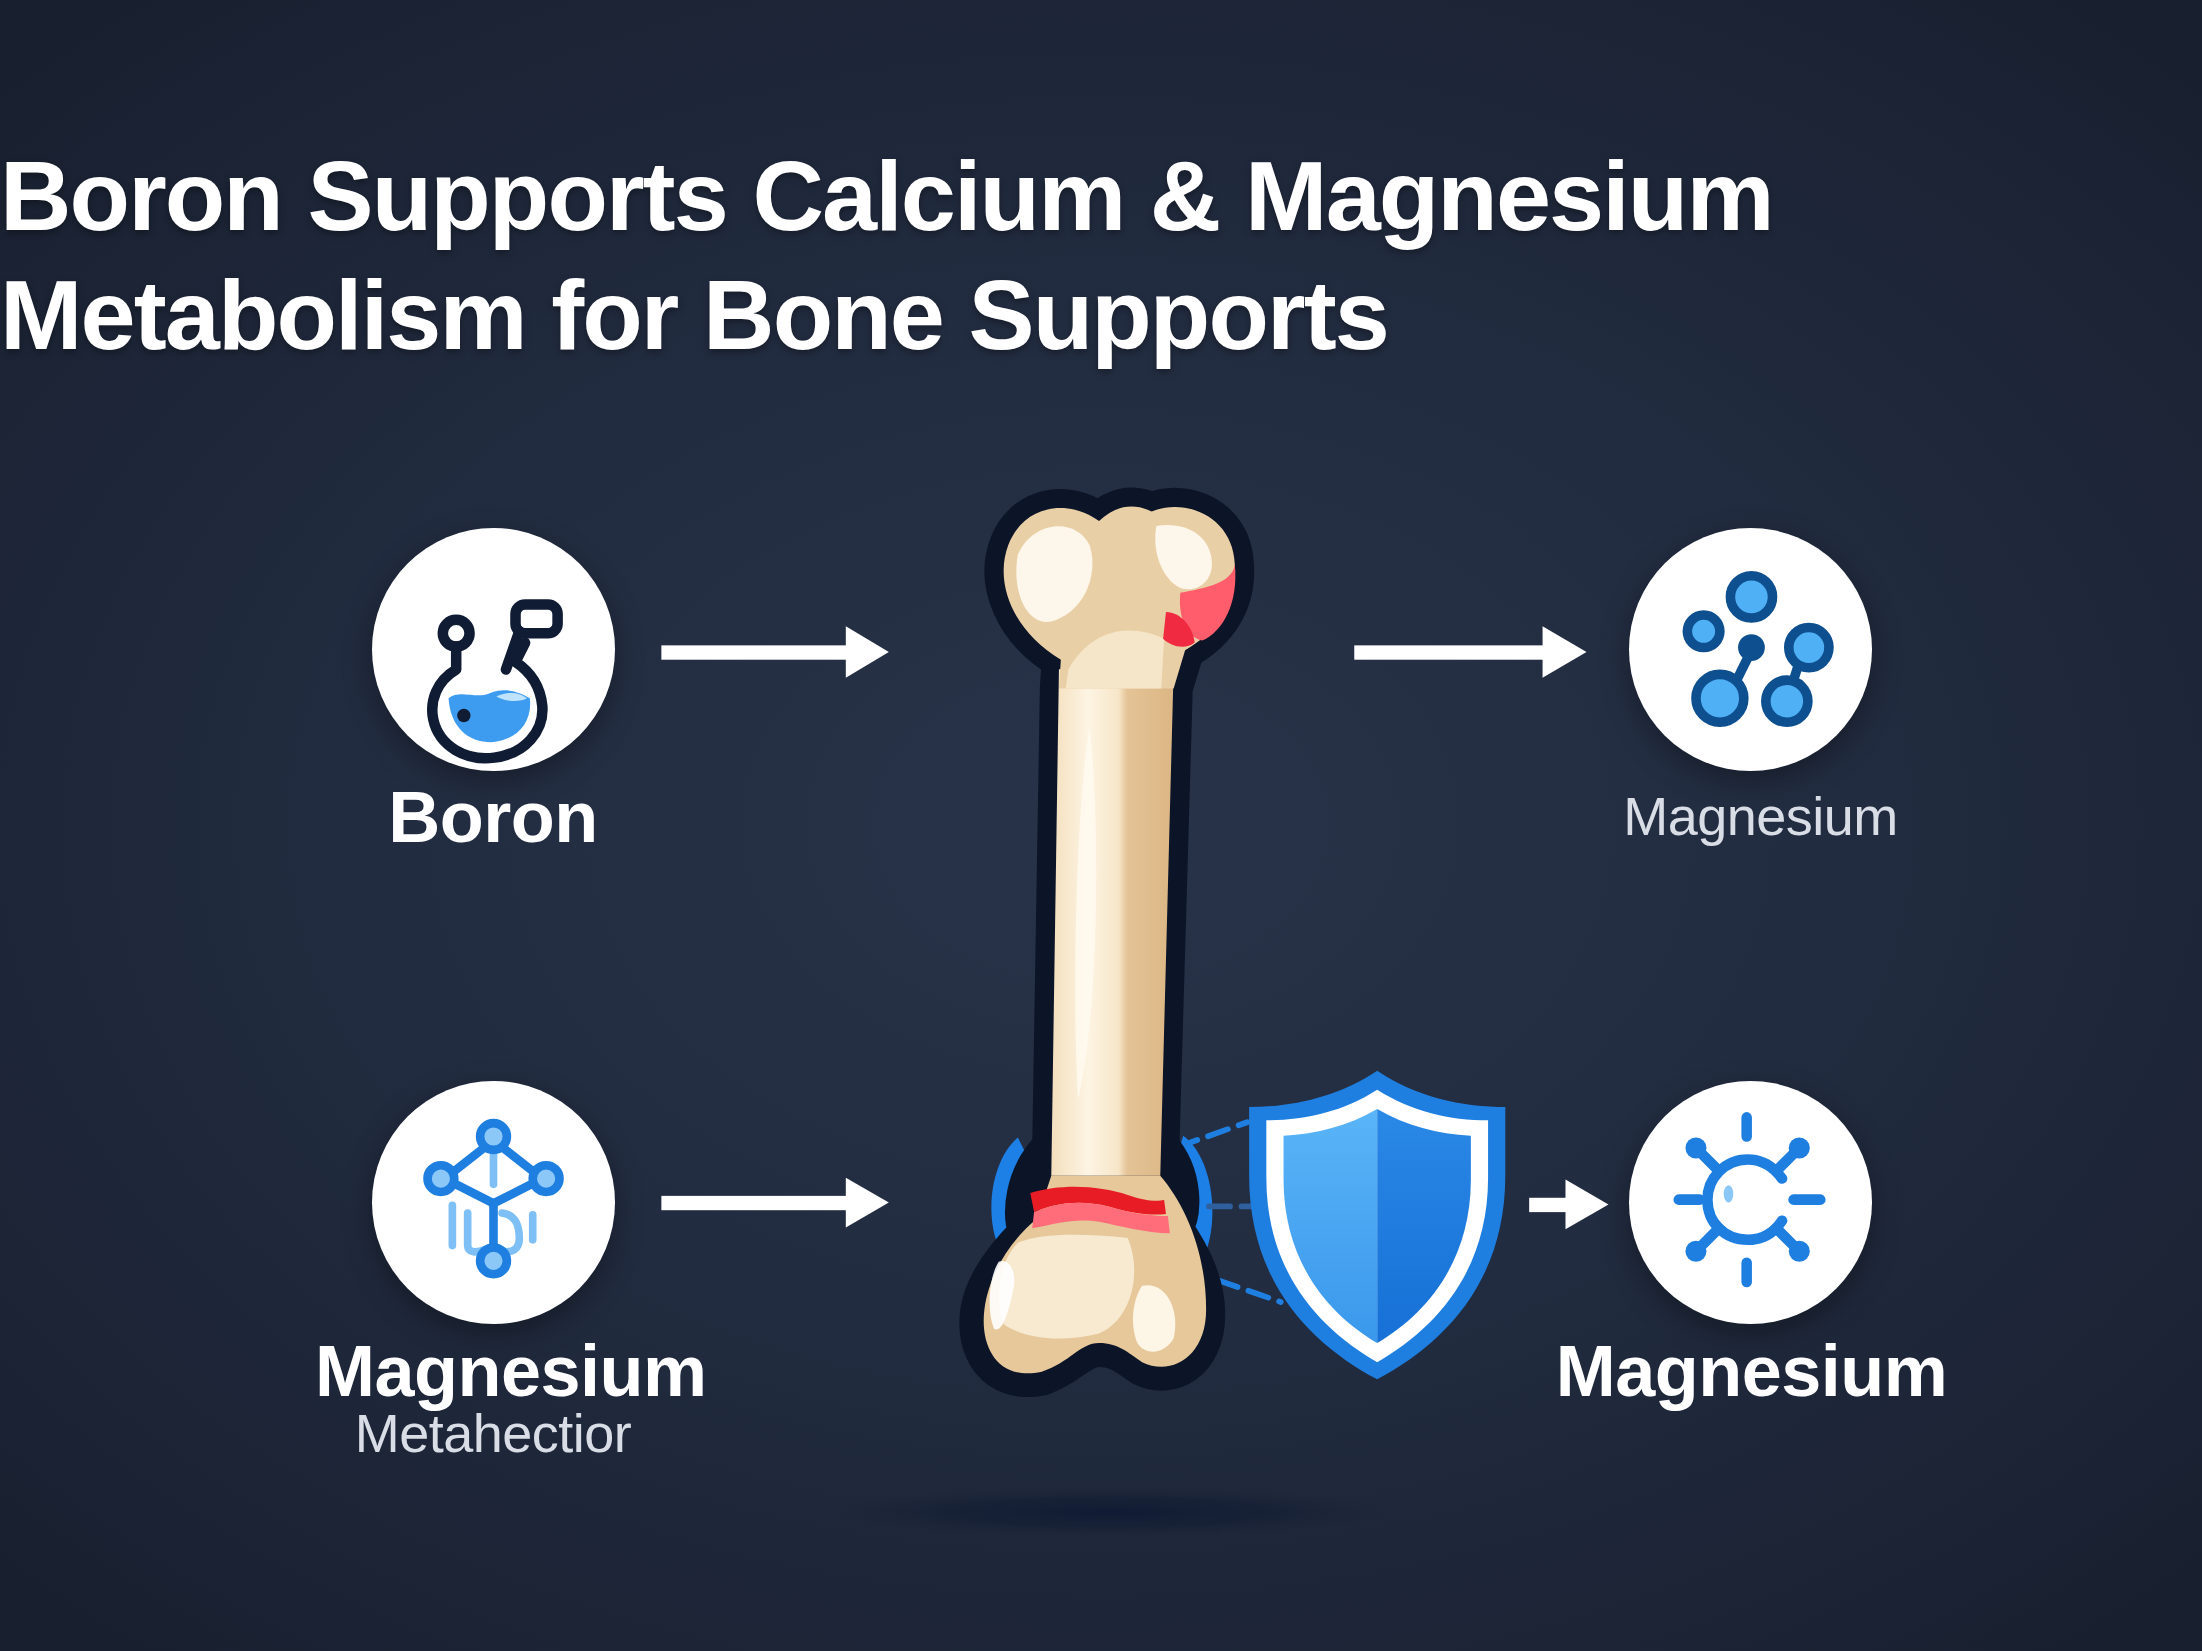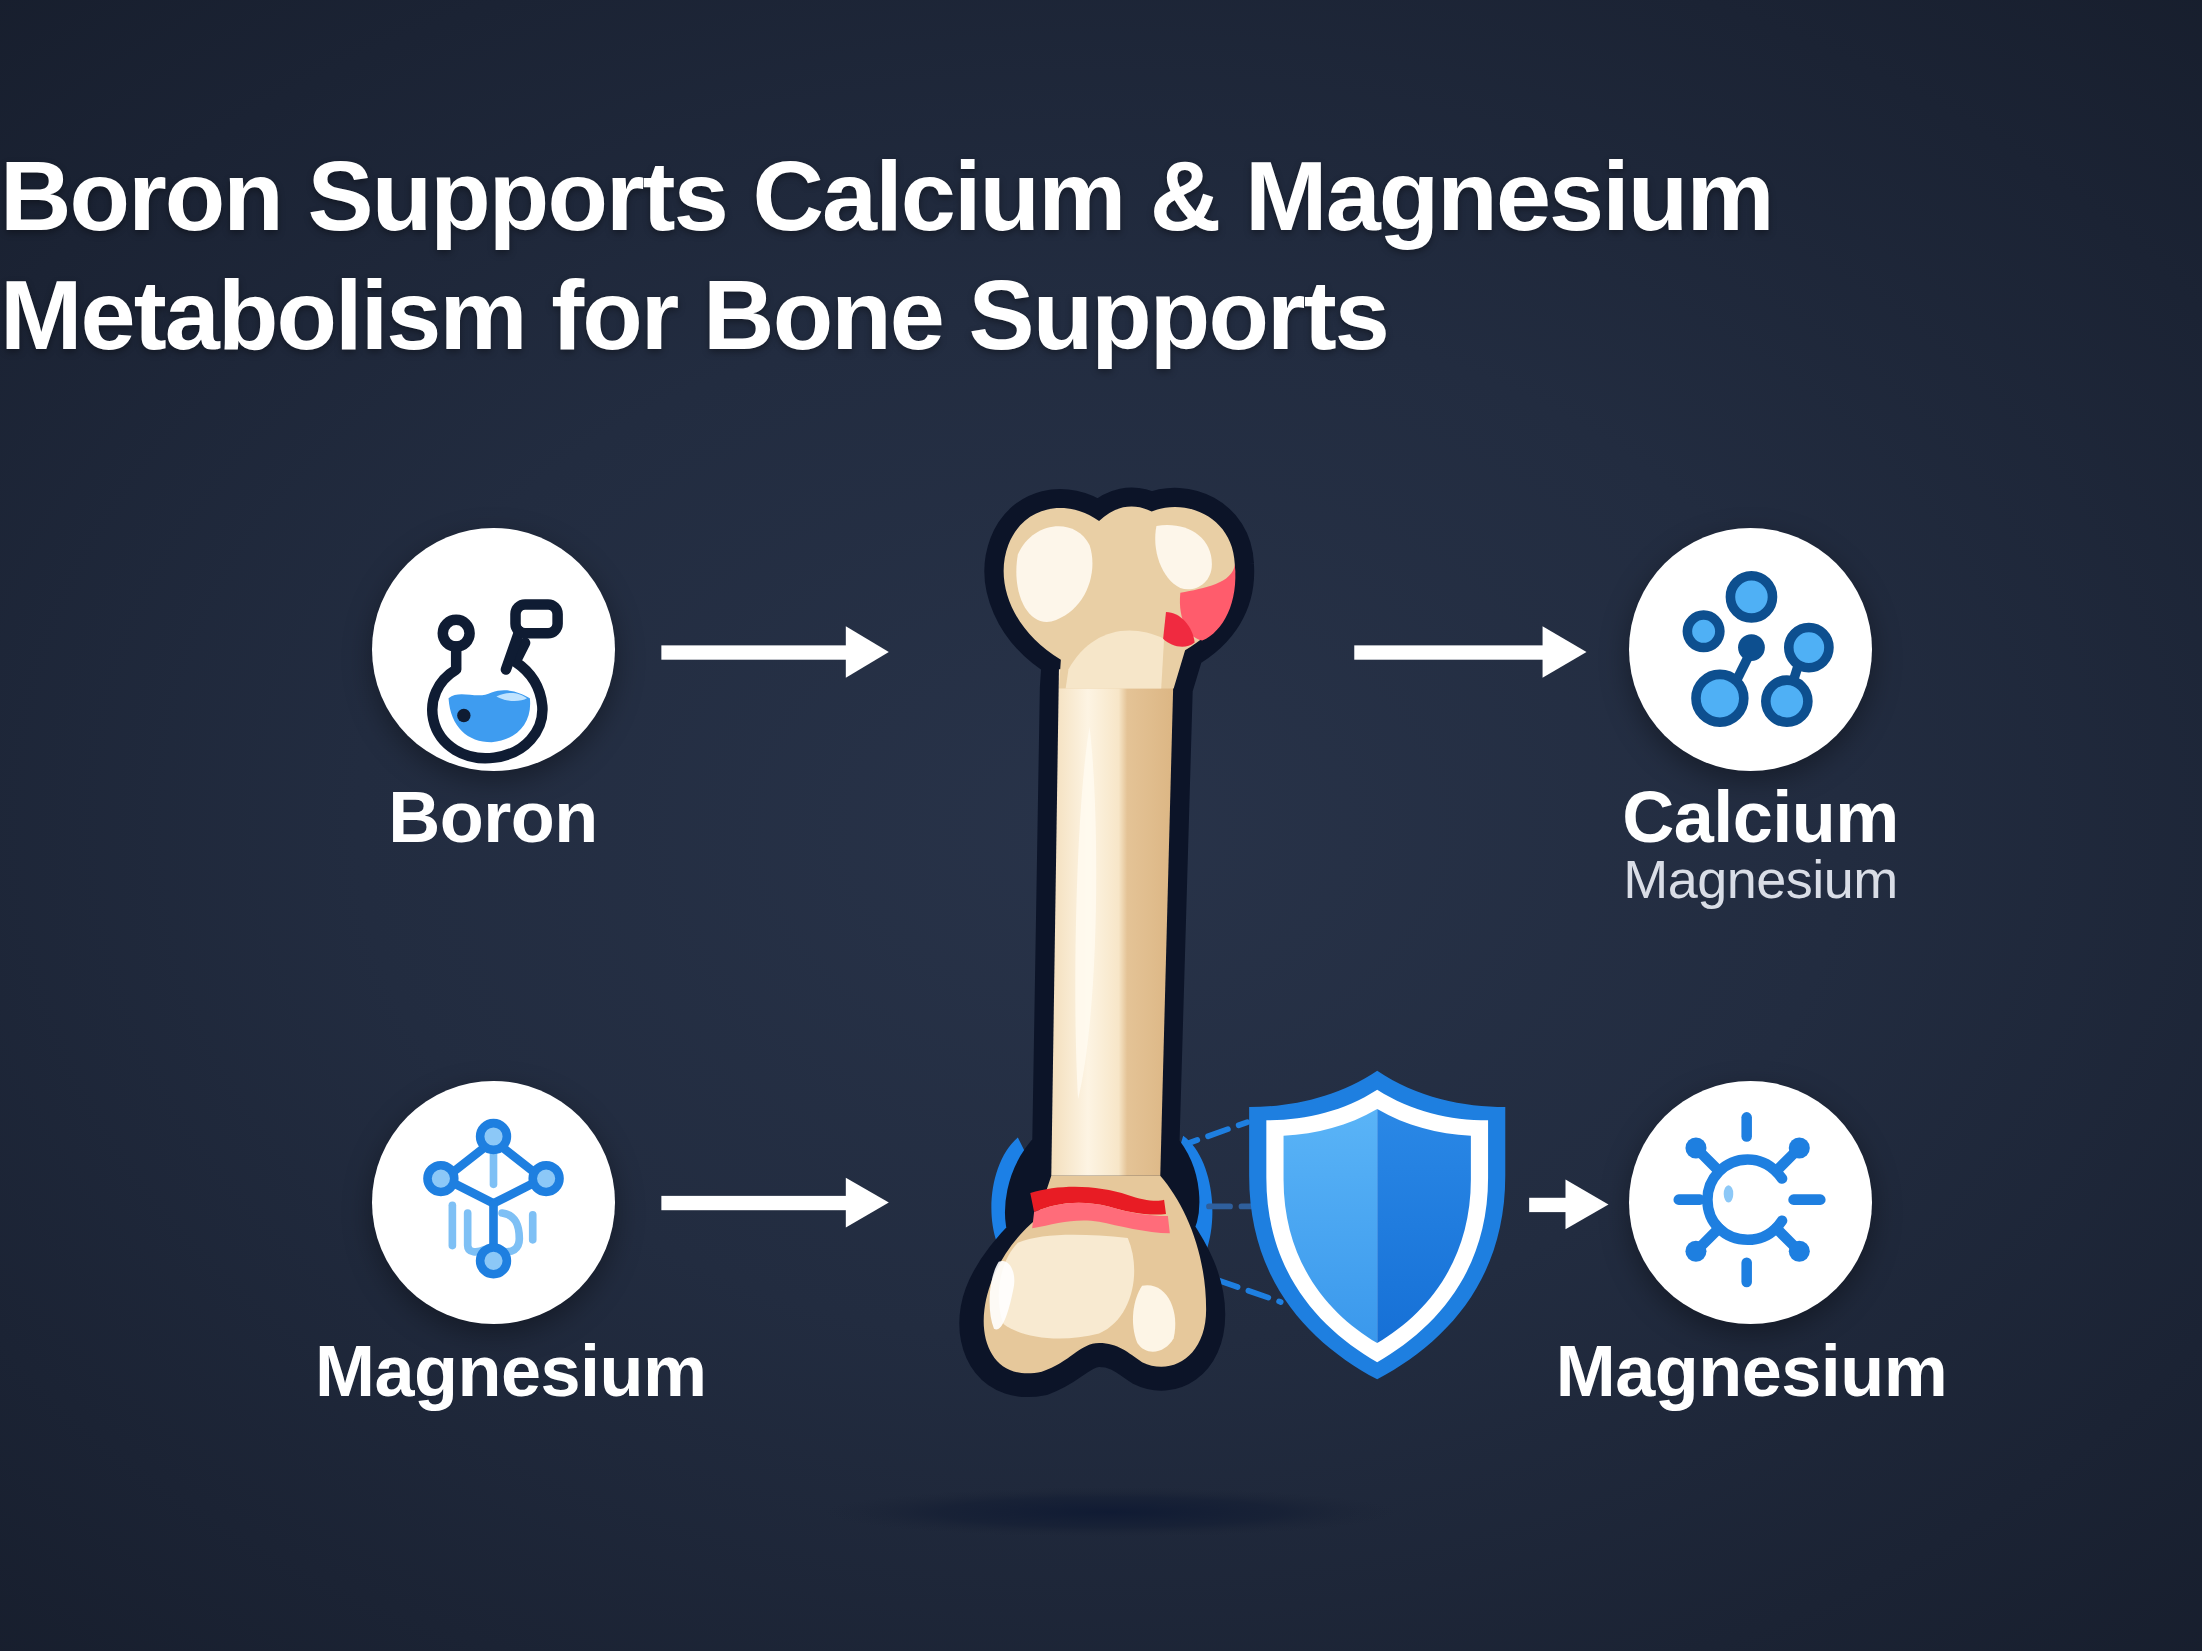--- a/index.html
+++ b/index.html
@@ -145,21 +145,20 @@
     <g stroke="#0d4f8f" stroke-width="10" fill="#4fb0f5">
       <circle cx="128" cy="72" r="22"></circle>
       <circle cx="78" cy="108" r="17"></circle>
       <circle cx="188" cy="125" r="21"></circle>
       <circle cx="95" cy="178" r="25"></circle>
       <circle cx="165" cy="181" r="22"></circle>
     </g>
   </svg>
 </div>
 <div class="label" style="left:1558px;width:405px;top:786px;">
-  <span class="primary">Calcium</span>
   <span class="secondary">Magnesium</span>
 </div>
 
 <div class="node" style="left:372px;top:1081px;">
   <svg viewBox="0 0 254 254">
     <g stroke="#1e7fe0" stroke-width="9" fill="none" stroke-linecap="round">
       <line x1="127" y1="62" x2="76" y2="102"></line>
       <line x1="127" y1="62" x2="178" y2="102"></line>
       <line x1="76" y1="102" x2="127" y2="128"></line>
       <line x1="178" y1="102" x2="127" y2="128"></line>
@@ -175,20 +174,21 @@
     <g stroke="#1e7fe0" stroke-width="9" fill="#8cc8f7">
       <circle cx="127" cy="58" r="14"></circle>
       <circle cx="72" cy="102" r="14"></circle>
       <circle cx="182" cy="102" r="14"></circle>
       <circle cx="127" cy="188" r="14"></circle>
     </g>
   </svg>
 </div>
 <div class="label" style="left:315px;width:356px;top:1340px;">
   <span class="primary">Magnesium</span>
+  <span class="secondary">Metahectior</span>
 </div>
 
 <div class="node" style="left:1629px;top:1081px;">
   <svg viewBox="0 0 254 254">
     <g stroke="#1e7fe0" stroke-width="11" fill="none" stroke-linecap="round">
       <path d="M160,102 C150,88 138,82 124,82 C100,82 82,102 82,124 C82,148 100,166 124,166 C140,166 152,158 160,146"></path>
       <line x1="123" y1="38" x2="123" y2="58"></line>
       <line x1="123" y1="190" x2="123" y2="210"></line>
       <line x1="52" y1="124" x2="74" y2="124"></line>
       <line x1="172" y1="124" x2="200" y2="124"></line>

